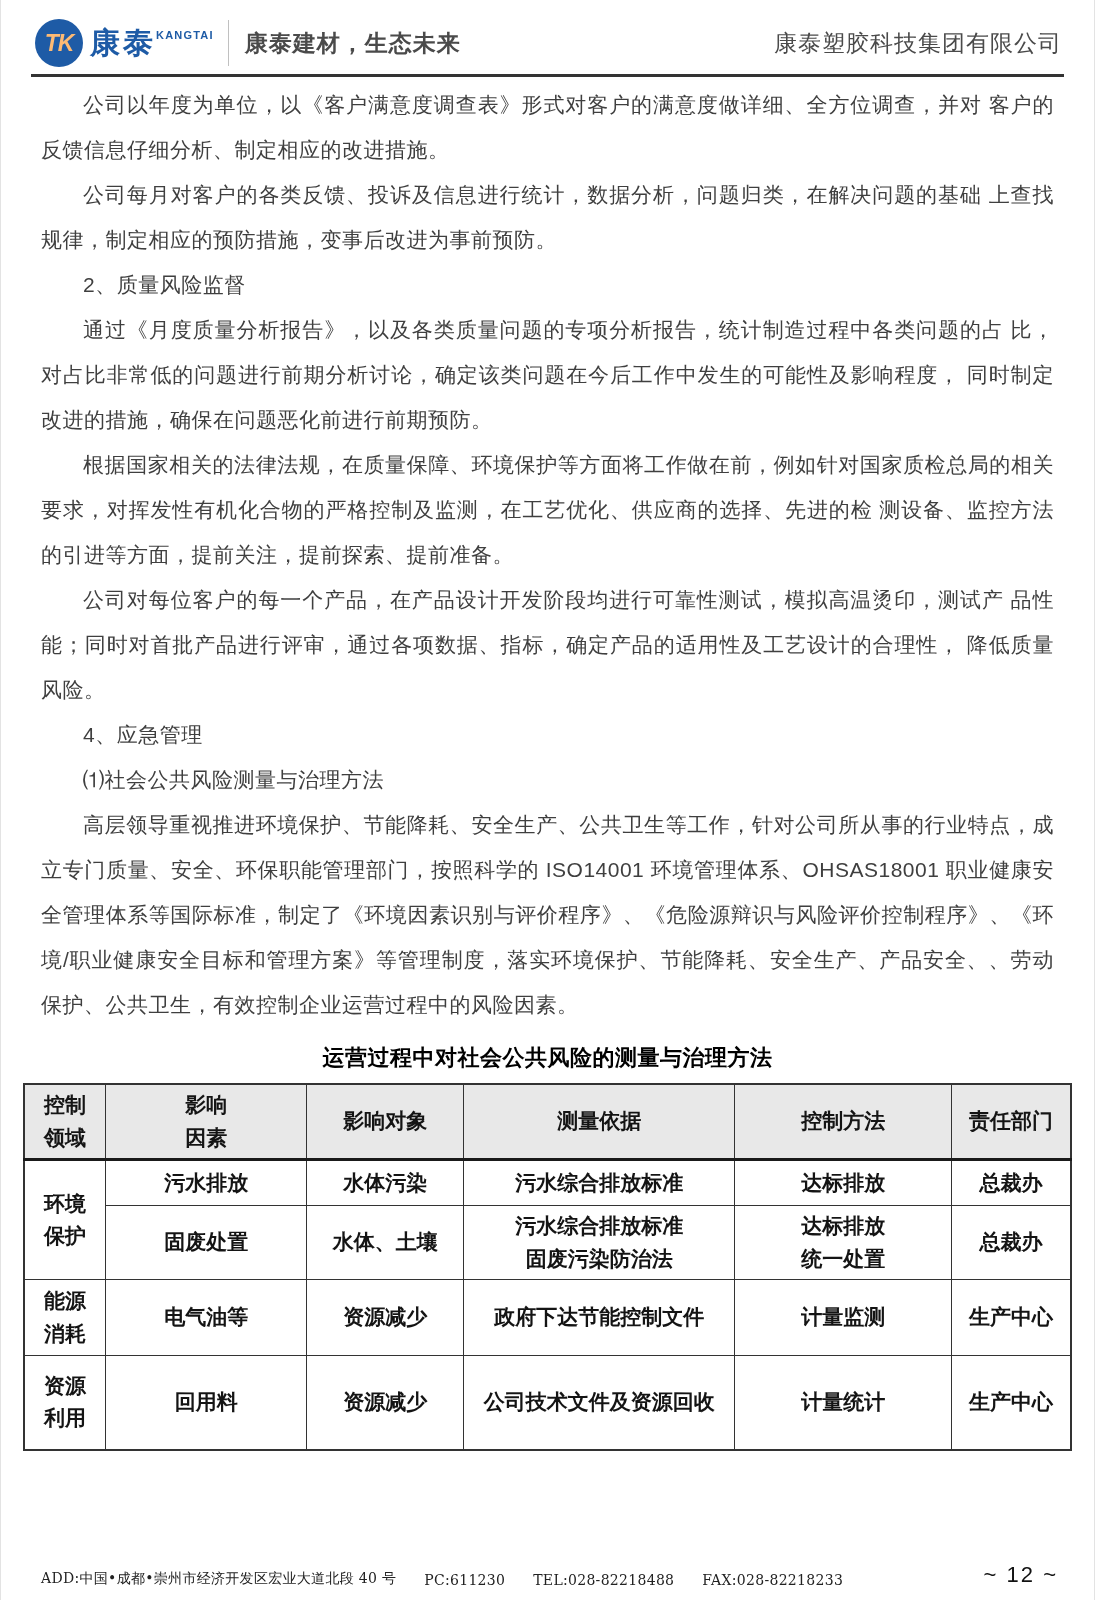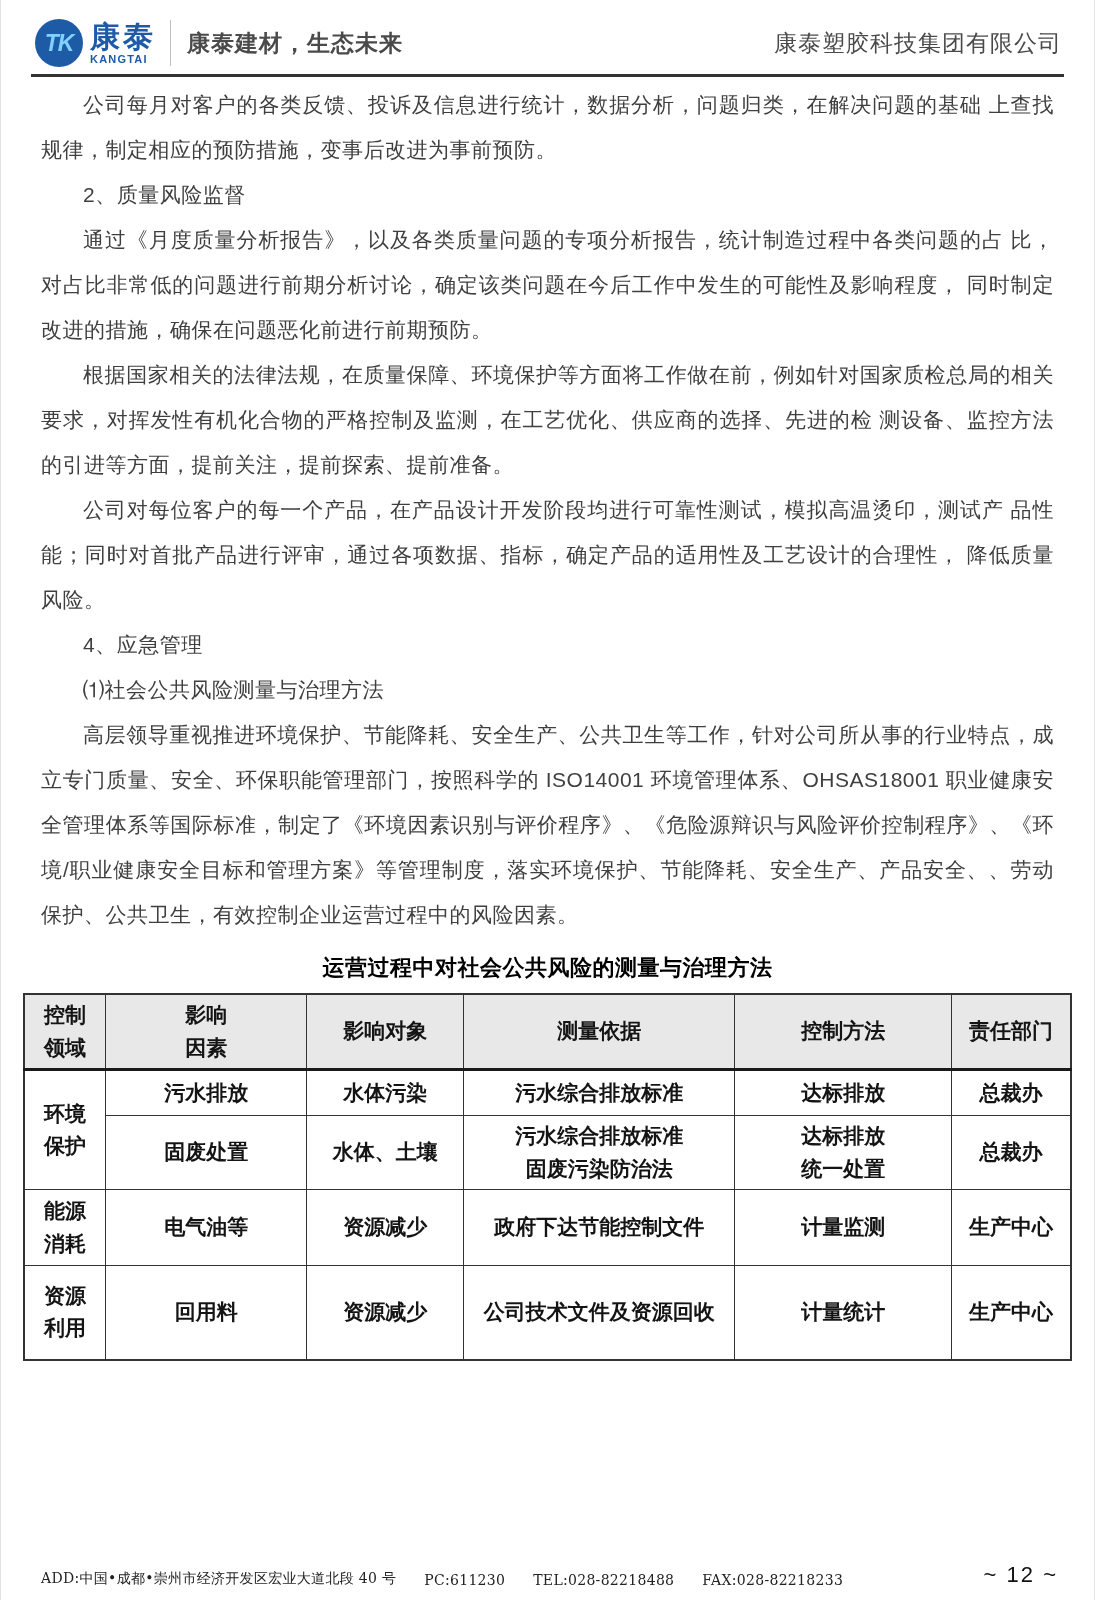--- a/index.html
+++ b/index.html
@@ -24,24 +24,24 @@
   
   .hdr{
     position:absolute;top:0;left:0;right:0;height:76px;
     display:flex;align-items:center;
     padding:10px 32px 0 34px;
   }
   .logo{display:flex;align-items:center;gap:7px;}
   .logo-circle{
     width:48px;height:48px;border-radius:50%;
     background:var(--brand-blue);
-    color:#7dd3fc;display:flex;align-items:center;justify-content:center;
+    color:#fdba74;display:flex;align-items:center;justify-content:center;
     font-weight:bold;font-style:italic;font-size:23px;letter-spacing:-1px;
   }
-  .logo-stack{display:flex;flex-direction:column;line-height:1;}
+  .logo-stack{display:flex;flex-direction:row;line-height:1;}
   .logo-cn{color:var(--brand-blue);font-weight:bold;font-size:30px;letter-spacing:3px;}
   .logo-en{color:var(--brand-blue);font-weight:bold;font-size:11px;letter-spacing:1.2px;margin-top:2px;}
   .vdiv{width:1px;height:46px;background:#c0c0c0;margin:0 16px 0 14px;}
   .tagline{color:var(--head-gray);font-size:23px;font-weight:600;letter-spacing:1px;}
   .hdr-spacer{flex:1;}
   .company{color:var(--head-gray);font-size:23px;font-weight:500;letter-spacing:1px;}
   .header-rule{
     position:absolute;top:74px;left:30px;right:30px;height:3px;
     background:var(--border-dark);
   }
@@ -115,20 +115,21 @@
     </div>
     <div class="vdiv"></div>
     <div class="tagline">康泰建材，生态未来</div>
     <div class="hdr-spacer"></div>
     <div class="company">康泰塑胶科技集团有限公司</div>
   </header>
   <div class="header-rule"></div>
 
   <main class="content">
     <div class="bodytext" id="body-text">
+        <p class="indent">公司以年度为单位，以《客户满意度调查表》形式对客户的满意度做详细、全方位调查，并对 客户的反馈信息仔细分析、制定相应的改进措施。</p>
         <p class="indent">公司每月对客户的各类反馈、投诉及信息进行统计，数据分析，问题归类，在解决问题的基础 上查找规律，制定相应的预防措施，变事后改进为事前预防。</p>
         <p class="indent">2、质量风险监督</p>
         <p class="indent">通过《月度质量分析报告》，以及各类质量问题的专项分析报告，统计制造过程中各类问题的占 比，对占比非常低的问题进行前期分析讨论，确定该类问题在今后工作中发生的可能性及影响程度， 同时制定改进的措施，确保在问题恶化前进行前期预防。</p>
         <p class="indent">根据国家相关的法律法规，在质量保障、环境保护等方面将工作做在前，例如针对国家质检总局的相关要求，对挥发性有机化合物的严格控制及监测，在工艺优化、供应商的选择、先进的检 测设备、监控方法的引进等方面，提前关注，提前探索、提前准备。</p>
         <p class="indent">公司对每位客户的每一个产品，在产品设计开发阶段均进行可靠性测试，模拟高温烫印，测试产 品性能；同时对首批产品进行评审，通过各项数据、指标，确定产品的适用性及工艺设计的合理性， 降低质量风险。</p>
         <p class="indent">4、应急管理</p>
         <p class="indent">⑴社会公共风险测量与治理方法</p>
         <p class="indent">高层领导重视推进环境保护、节能降耗、安全生产、公共卫生等工作，针对公司所从事的行业特点，成立专门质量、安全、环保职能管理部门，按照科学的 ISO14001 环境管理体系、OHSAS18001 职业健康安全管理体系等国际标准，制定了《环境因素识别与评价程序》、《危险源辩识与风险评价控制程序》、《环境/职业健康安全目标和管理方案》等管理制度，落实环境保护、节能降耗、安全生产、产品安全、、劳动保护、公共卫生，有效控制企业运营过程中的风险因素。</p>
       </div>
 

